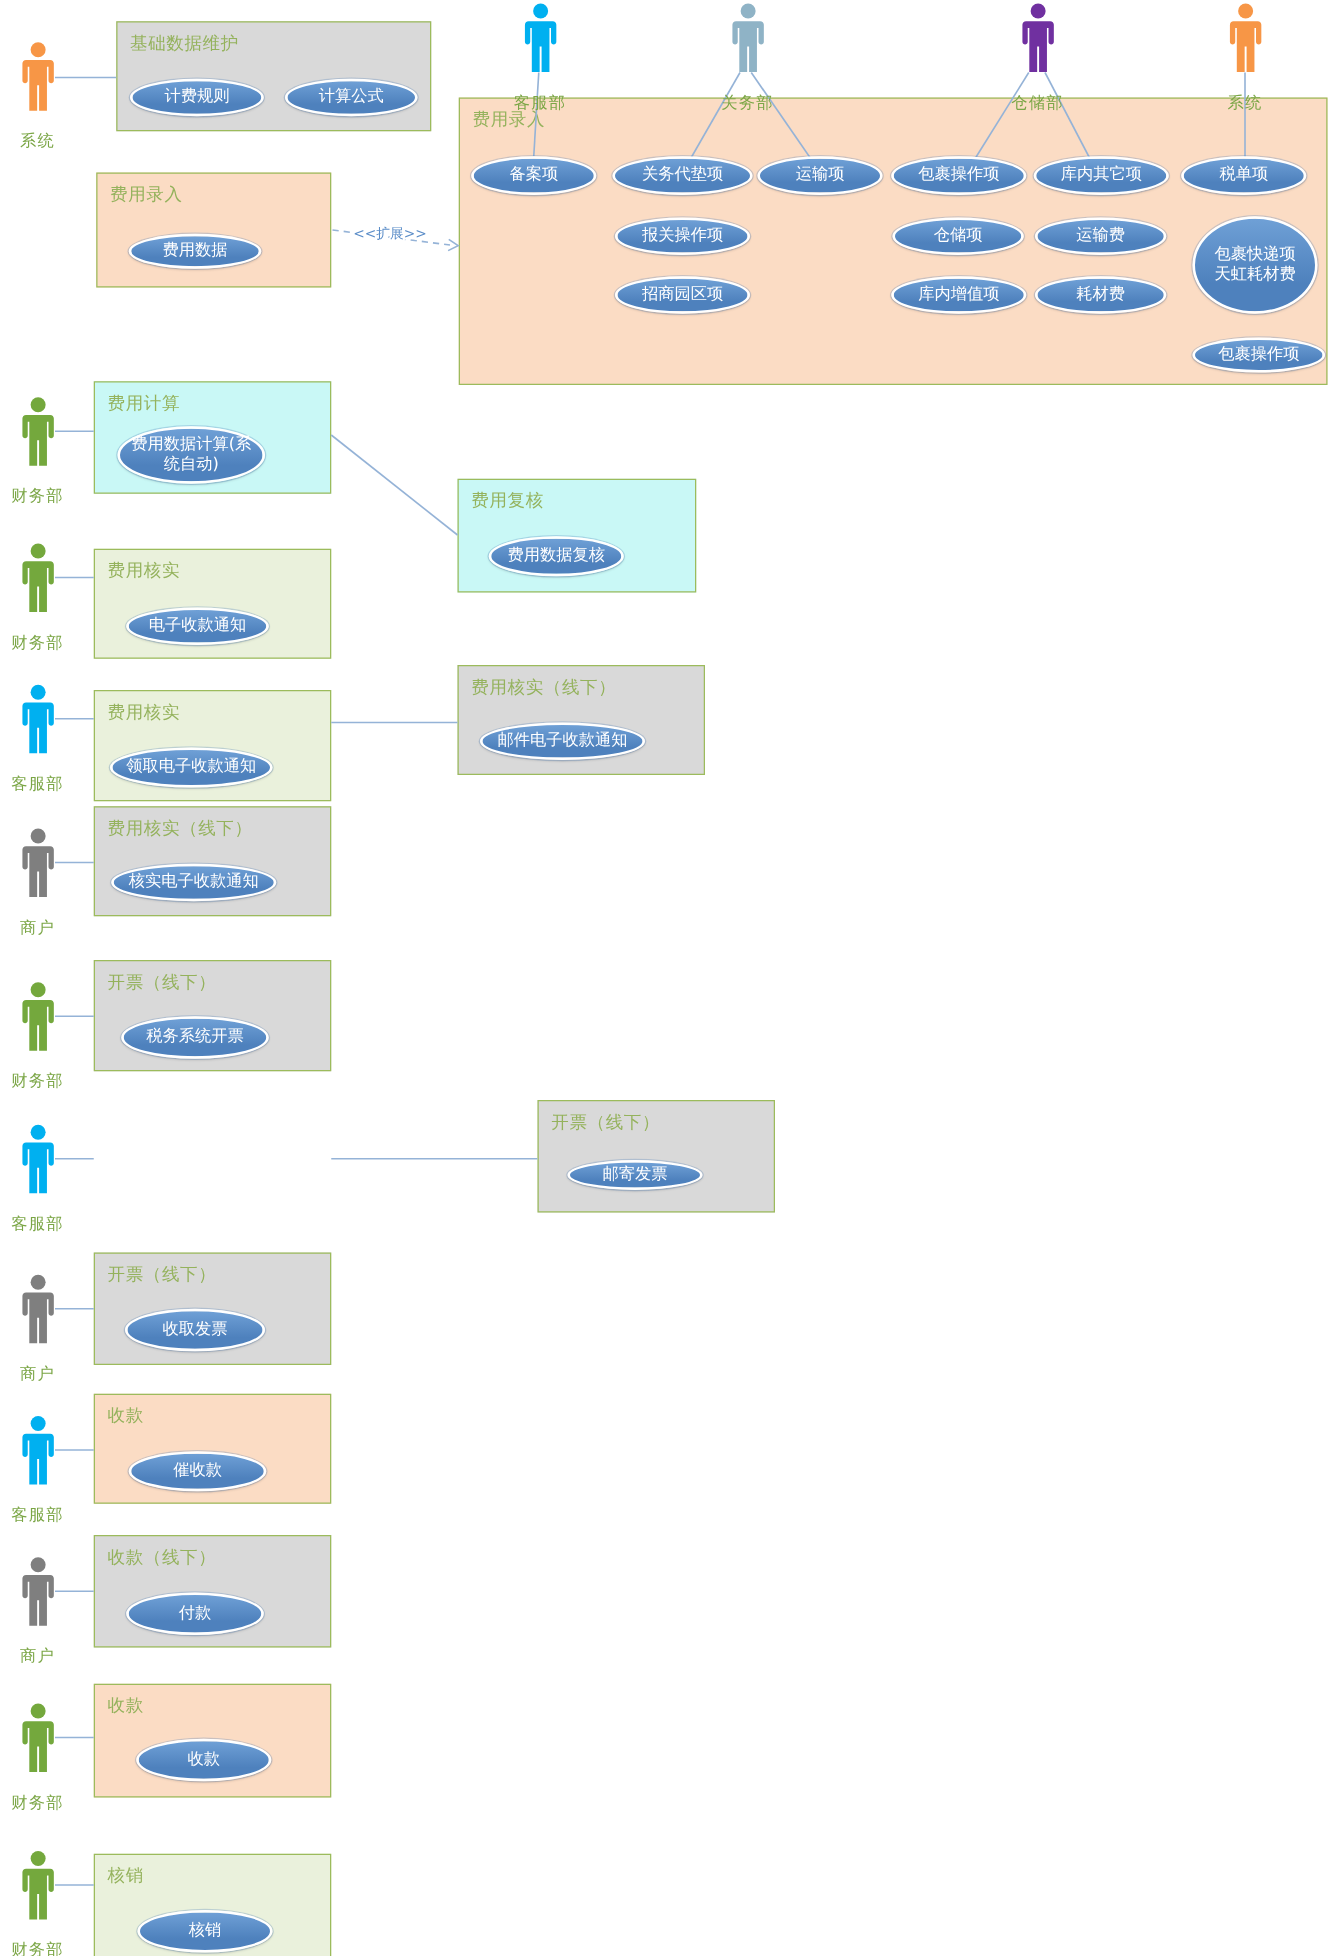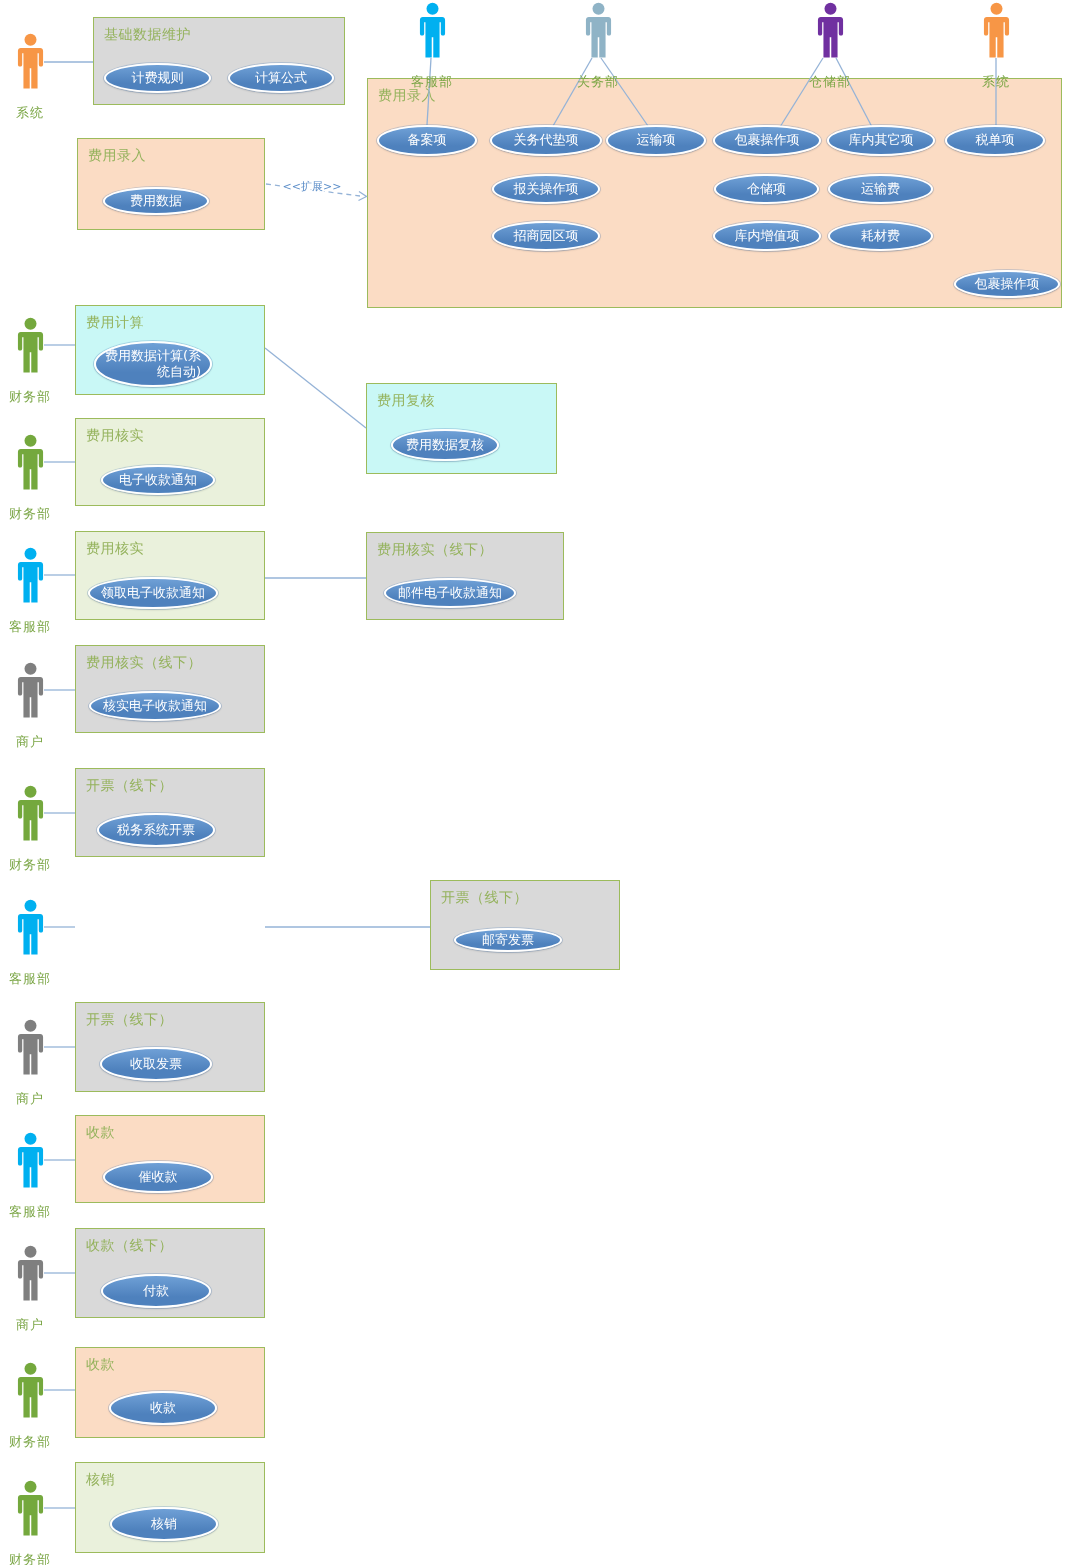--- a/index.html
+++ b/index.html
@@ -13,29 +13,29 @@
   .connectors{position:absolute;left:0;top:0;z-index:1;pointer-events:none;}
   .conn{stroke:var(--connector);stroke-width:1.3;fill:none;}
   .dash{stroke-dasharray:5 4;}
   .ext-label{fill:var(--extend-label);font-size:11px;stroke:#ffffff;stroke-width:3px;paint-order:stroke;font-family:"DejaVu Sans","Liberation Sans",sans-serif;}
 
   
   .pkg{position:absolute;border:1.6px solid var(--border-green);box-sizing:border-box;}
   .bg-gray{background:var(--box-gray);}
   .bg-peach{background:var(--box-peach);}
   .bg-cyan{background:var(--box-cyan);}
-  .bg-lgreen{background:var(--box-lgreen);}
+  .bg-lgreen{background:var(--box-lgreen);margin-top:21px;}
   .bg-lblue{background:var(--box-lblue);}
   .pkg-title{position:absolute;top:8px;left:10px;font-size:14px;letter-spacing:.5px;color:var(--title-green);white-space:nowrap;}
 
   
   .uc{position:absolute;z-index:2;background:linear-gradient(180deg,var(--ellipse-fill-light),var(--ellipse-fill) 70%);
       border:2px solid #ffffff;border-radius:50%;box-sizing:border-box;
       color:#fff;font-size:13px;line-height:1.25;display:flex;align-items:center;justify-content:center;
-      text-align:right;white-space:pre-line;box-shadow:0 0 0 1px rgba(78,129,189,.28),0 1px 2px rgba(0,0,0,.18);}
+      text-align:center;white-space:pre-line;box-shadow:0 0 0 1px rgba(78,129,189,.28),0 1px 2px rgba(0,0,0,.18);}
 
   
   .actor{position:absolute;width:70px;display:flex;flex-direction:column;align-items:center;z-index:2;}
   .actor-label{margin-top:13px;font-size:13px;letter-spacing:1px;color:var(--label-green);white-space:nowrap;}
   .person{display:block;}
   .c-orange .person{color:var(--actor-orange);}
   .c-blue   .person{color:var(--actor-blue);}
   .c-steel  .person{color:var(--actor-steel);}
   .c-purple .person{color:var(--actor-purple);}
   .c-green  .person{color:var(--actor-green);}
@@ -73,20 +73,22 @@
     <div class="uc" style="left:238px;top:46px;width:100px;height:31px">运输项</div>
     <div class="uc" style="left:345px;top:46px;width:108px;height:31px">包裹操作项</div>
     <div class="uc" style="left:459px;top:46px;width:108px;height:31px">库内其它项</div>
     <div class="uc" style="left:577px;top:46px;width:100px;height:31px">税单项</div>
     <div class="uc" style="left:124px;top:95px;width:108px;height:30px">报关操作项</div>
     <div class="uc" style="left:346px;top:95px;width:105px;height:30px">仓储项</div>
     <div class="uc" style="left:460px;top:95px;width:105px;height:30px">运输费</div>
     <div class="uc" style="left:124px;top:142px;width:108px;height:30px">招商园区项</div>
     <div class="uc" style="left:345px;top:142px;width:108px;height:30px">库内增值项</div>
     <div class="uc" style="left:460px;top:142px;width:105px;height:30px">耗材费</div>
+    <div class="uc" style="left:586px;top:94px;width:100px;height:78px">包裹快递项
+天虹耗材费</div>
     <div class="uc" style="left:586px;top:191px;width:106px;height:28px">包裹操作项</div>
   </div>
 
   <div class="pkg bg-cyan" style="left:75px;top:305px;width:190px;height:90px">
     <div class="pkg-title">费用计算</div>
     <div class="uc" style="left:18px;top:35px;width:118px;height:46px">费用数据计算(系
 统自动)</div>
   </div>
 
   <div class="pkg bg-cyan" style="left:366px;top:383px;width:191px;height:91px">

